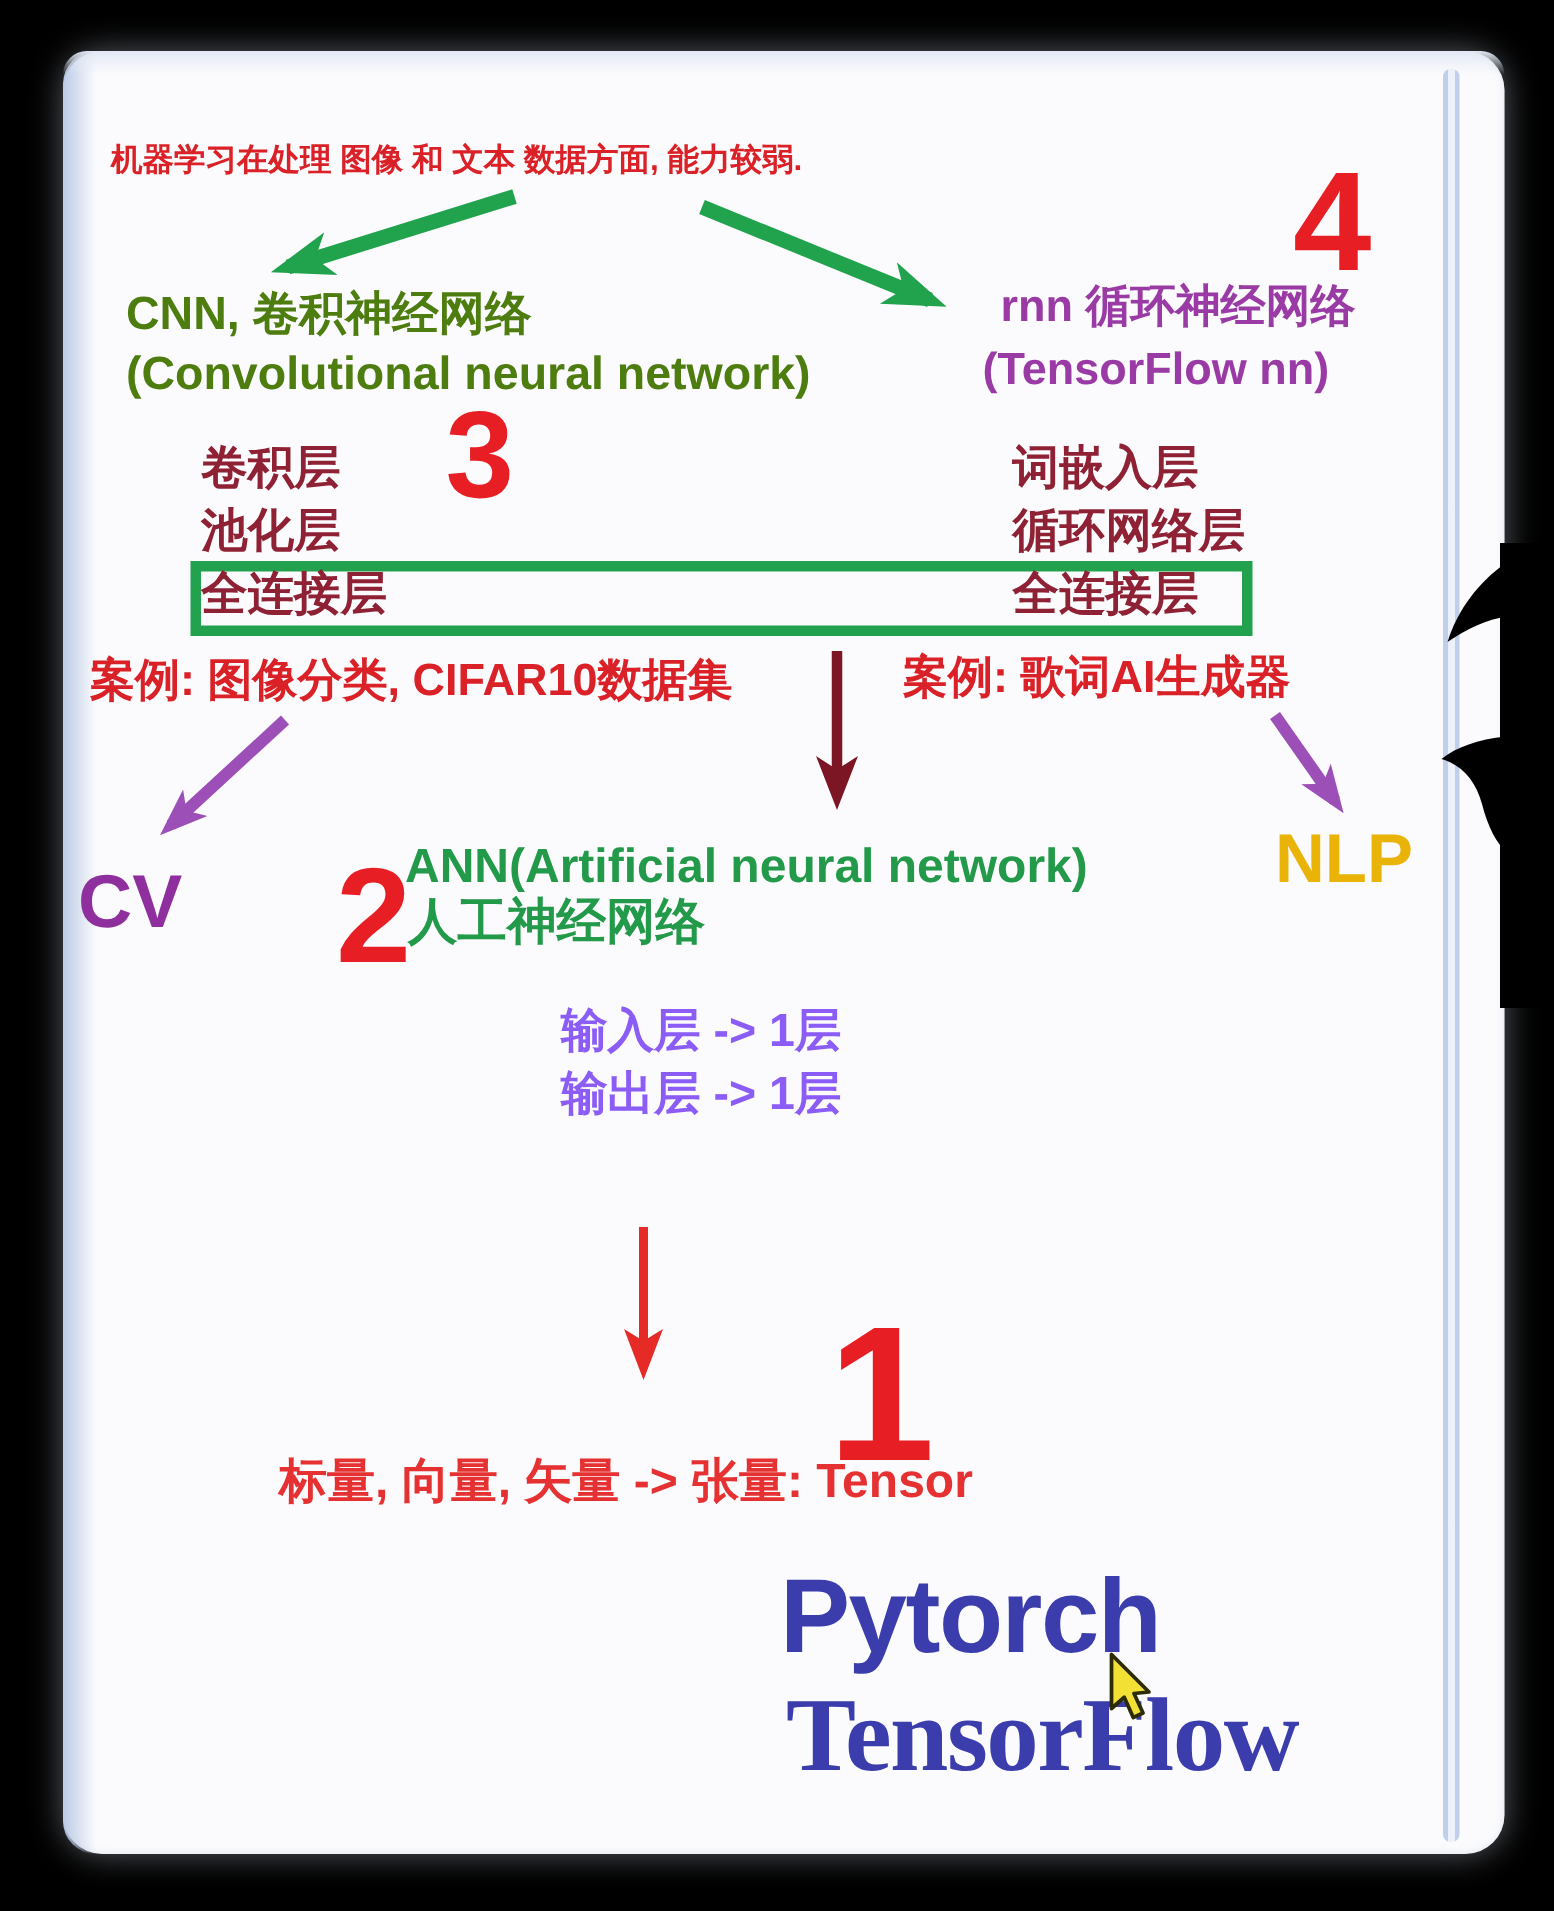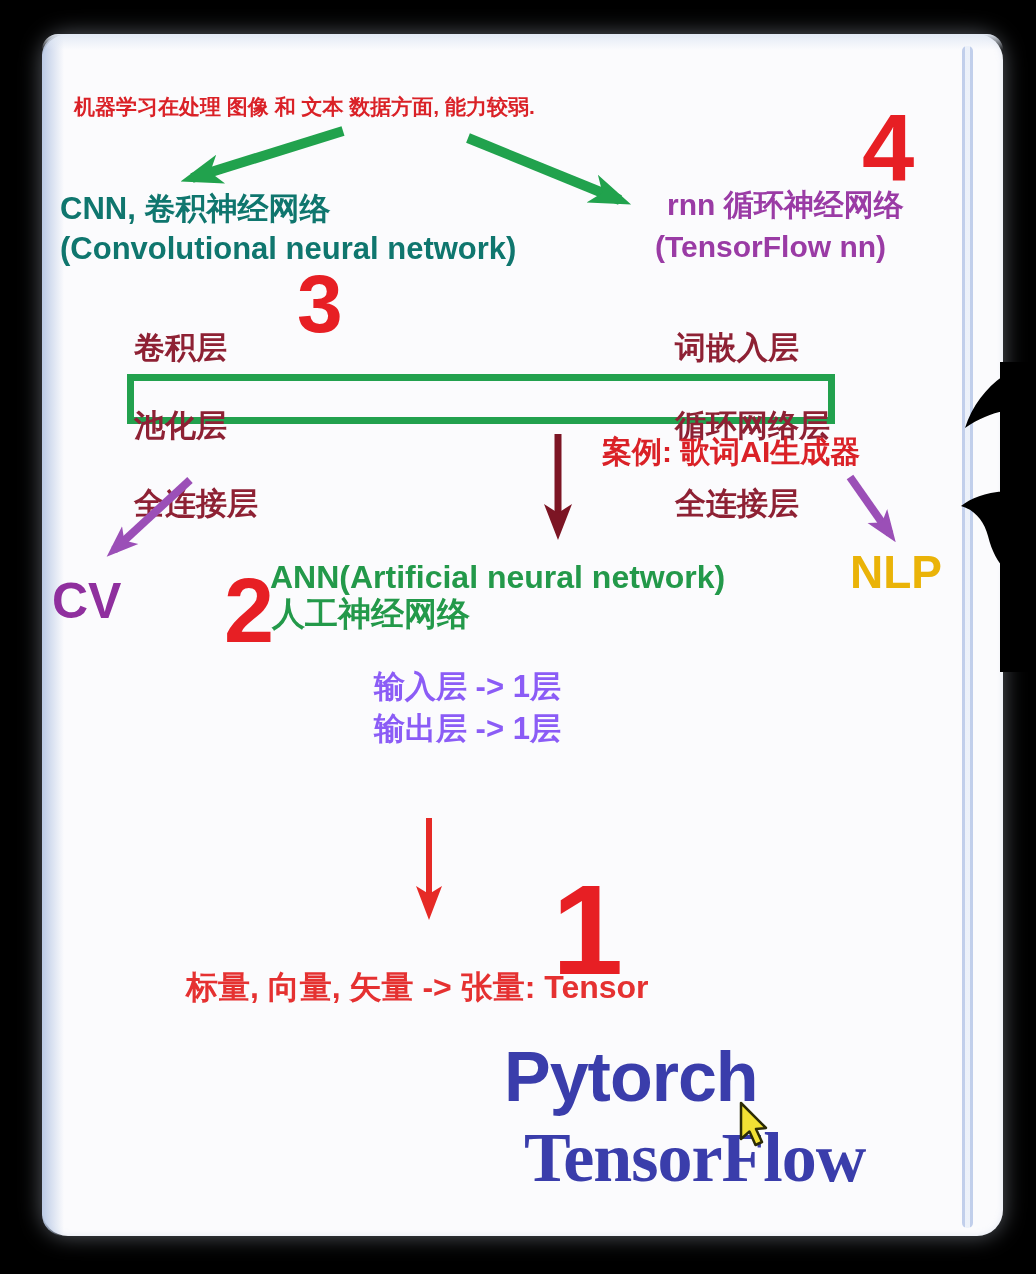--- a/index.html
+++ b/index.html
@@ -28,54 +28,54 @@
     z-index:2;
   }
   .canvas-right-border{
     position:absolute;left:962px;top:46px;width:11px;height:1182px;
     background:linear-gradient(90deg,#b7c7e8 0 3px,#e9eff9 3px 8px,#b7c7e8 8px 11px);
     opacity:.85;border-radius:5px;z-index:2;
   }
   .t{position:absolute;white-space:nowrap;line-height:1.08;z-index:4;}
   .red{color:#da2127;}
   .numeral{color:#e71f24;line-height:1;z-index:4;position:absolute;}
-  .blue{color:#0f766e;}
+  .blue{color:#4d7c0f;margin-left:24px;}
   .purple{color:#9a3ba5;}
   .maroon{color:#8e2134;}
   .dkred{color:#8b5cf6;margin-left:16px;}
   .green{color:#23994a;}
   .fw{color:#3a3dab;}
 
   #top-note{left:74px;top:96px;font-size:21px;}
   #num4{left:862px;top:101px;font-size:94px;}
   #cnn-title{left:60px;top:192px;font-size:31px;}
   #cnn-sub{left:60px;top:232px;font-size:31px;}
   #rnn-title{left:651px;top:189px;font-size:30px;margin-left:16px;}
   #rnn-sub{left:655px;top:231px;font-size:30px;}
   #num3{left:297px;top:263px;font-size:82px;}
   .layer-list{position:absolute;z-index:4;font-size:31px;}
-  .layer-list div{height:42px;line-height:42px;margin-top:36px;}
+  .layer-list div{height:42px;line-height:42px;}
   #cnn-layers{left:134px;top:291px;}
   #rnn-layers{left:675px;top:291px;}
   #fc-box{
     position:absolute;left:127px;top:374px;width:694px;height:36px;
     border:7px solid #22a14e;z-index:3;background:transparent;
   }
   #case-left{left:60px;top:438px;font-size:30px;}
   #case-right{left:602px;top:436px;font-size:30px;}
   #cv-label{left:52px;top:574px;font-size:50px;color:#8f2f9e;}
   #num2{left:224px;top:566px;font-size:90px;}
   #ann-title{left:270px;top:560px;font-size:32px;}
   #ann-sub{left:272px;top:596px;font-size:33px;}
   #nlp-label{left:850px;top:548px;font-size:46px;color:#eab308;}
   #ann-structure{left:358px;top:666px;font-size:31px;}
   #ann-structure div{height:42px;line-height:42px;}
   #num1{left:552px;top:866px;font-size:128px;}
   #tensor-note{left:186px;top:970px;font-size:32px;color:#e53131;}
-  #fw1{left:504px;top:1040px;font-size:70px;letter-spacing:-1px;}
+  #fw1{left:520px;top:1040px;font-size:70px;letter-spacing:-1px;}
   #fw2{left:524px;top:1120px;font-size:70px;letter-spacing:-1px;font-family:Liberation Serif, serif;}
 
   svg.overlay{position:absolute;left:0;top:0;z-index:5;pointer-events:none;}
 </style>
 </head>
 <body>
 
 <div class="stage">
 
   <div class="page"></div>
@@ -99,20 +99,21 @@
     <div>池化层</div>
     <div>全连接层</div>
   </div>
   <div class="layer-list maroon" id="rnn-layers">
     <div>词嵌入层</div>
     <div>循环网络层</div>
     <div>全连接层</div>
   </div>
   <div id="fc-box"></div>
 
+  <div class="t red" id="case-left">案例: 图像分类, CIFAR10数据集</div>
   <div class="t red" id="case-right">案例: 歌词AI生成器</div>
 
   <div class="t" id="cv-label">CV</div>
   <div class="numeral" id="num2">2</div>
   <div class="t green" id="ann-sub">人工神经网络</div>
   <div class="t green" id="ann-title">ANN(Artificial neural network)</div>
   <div class="t" id="nlp-label">NLP</div>
 
   <div class="t dkred" id="ann-structure">
     <div>输入层 -&gt; 1层</div>

